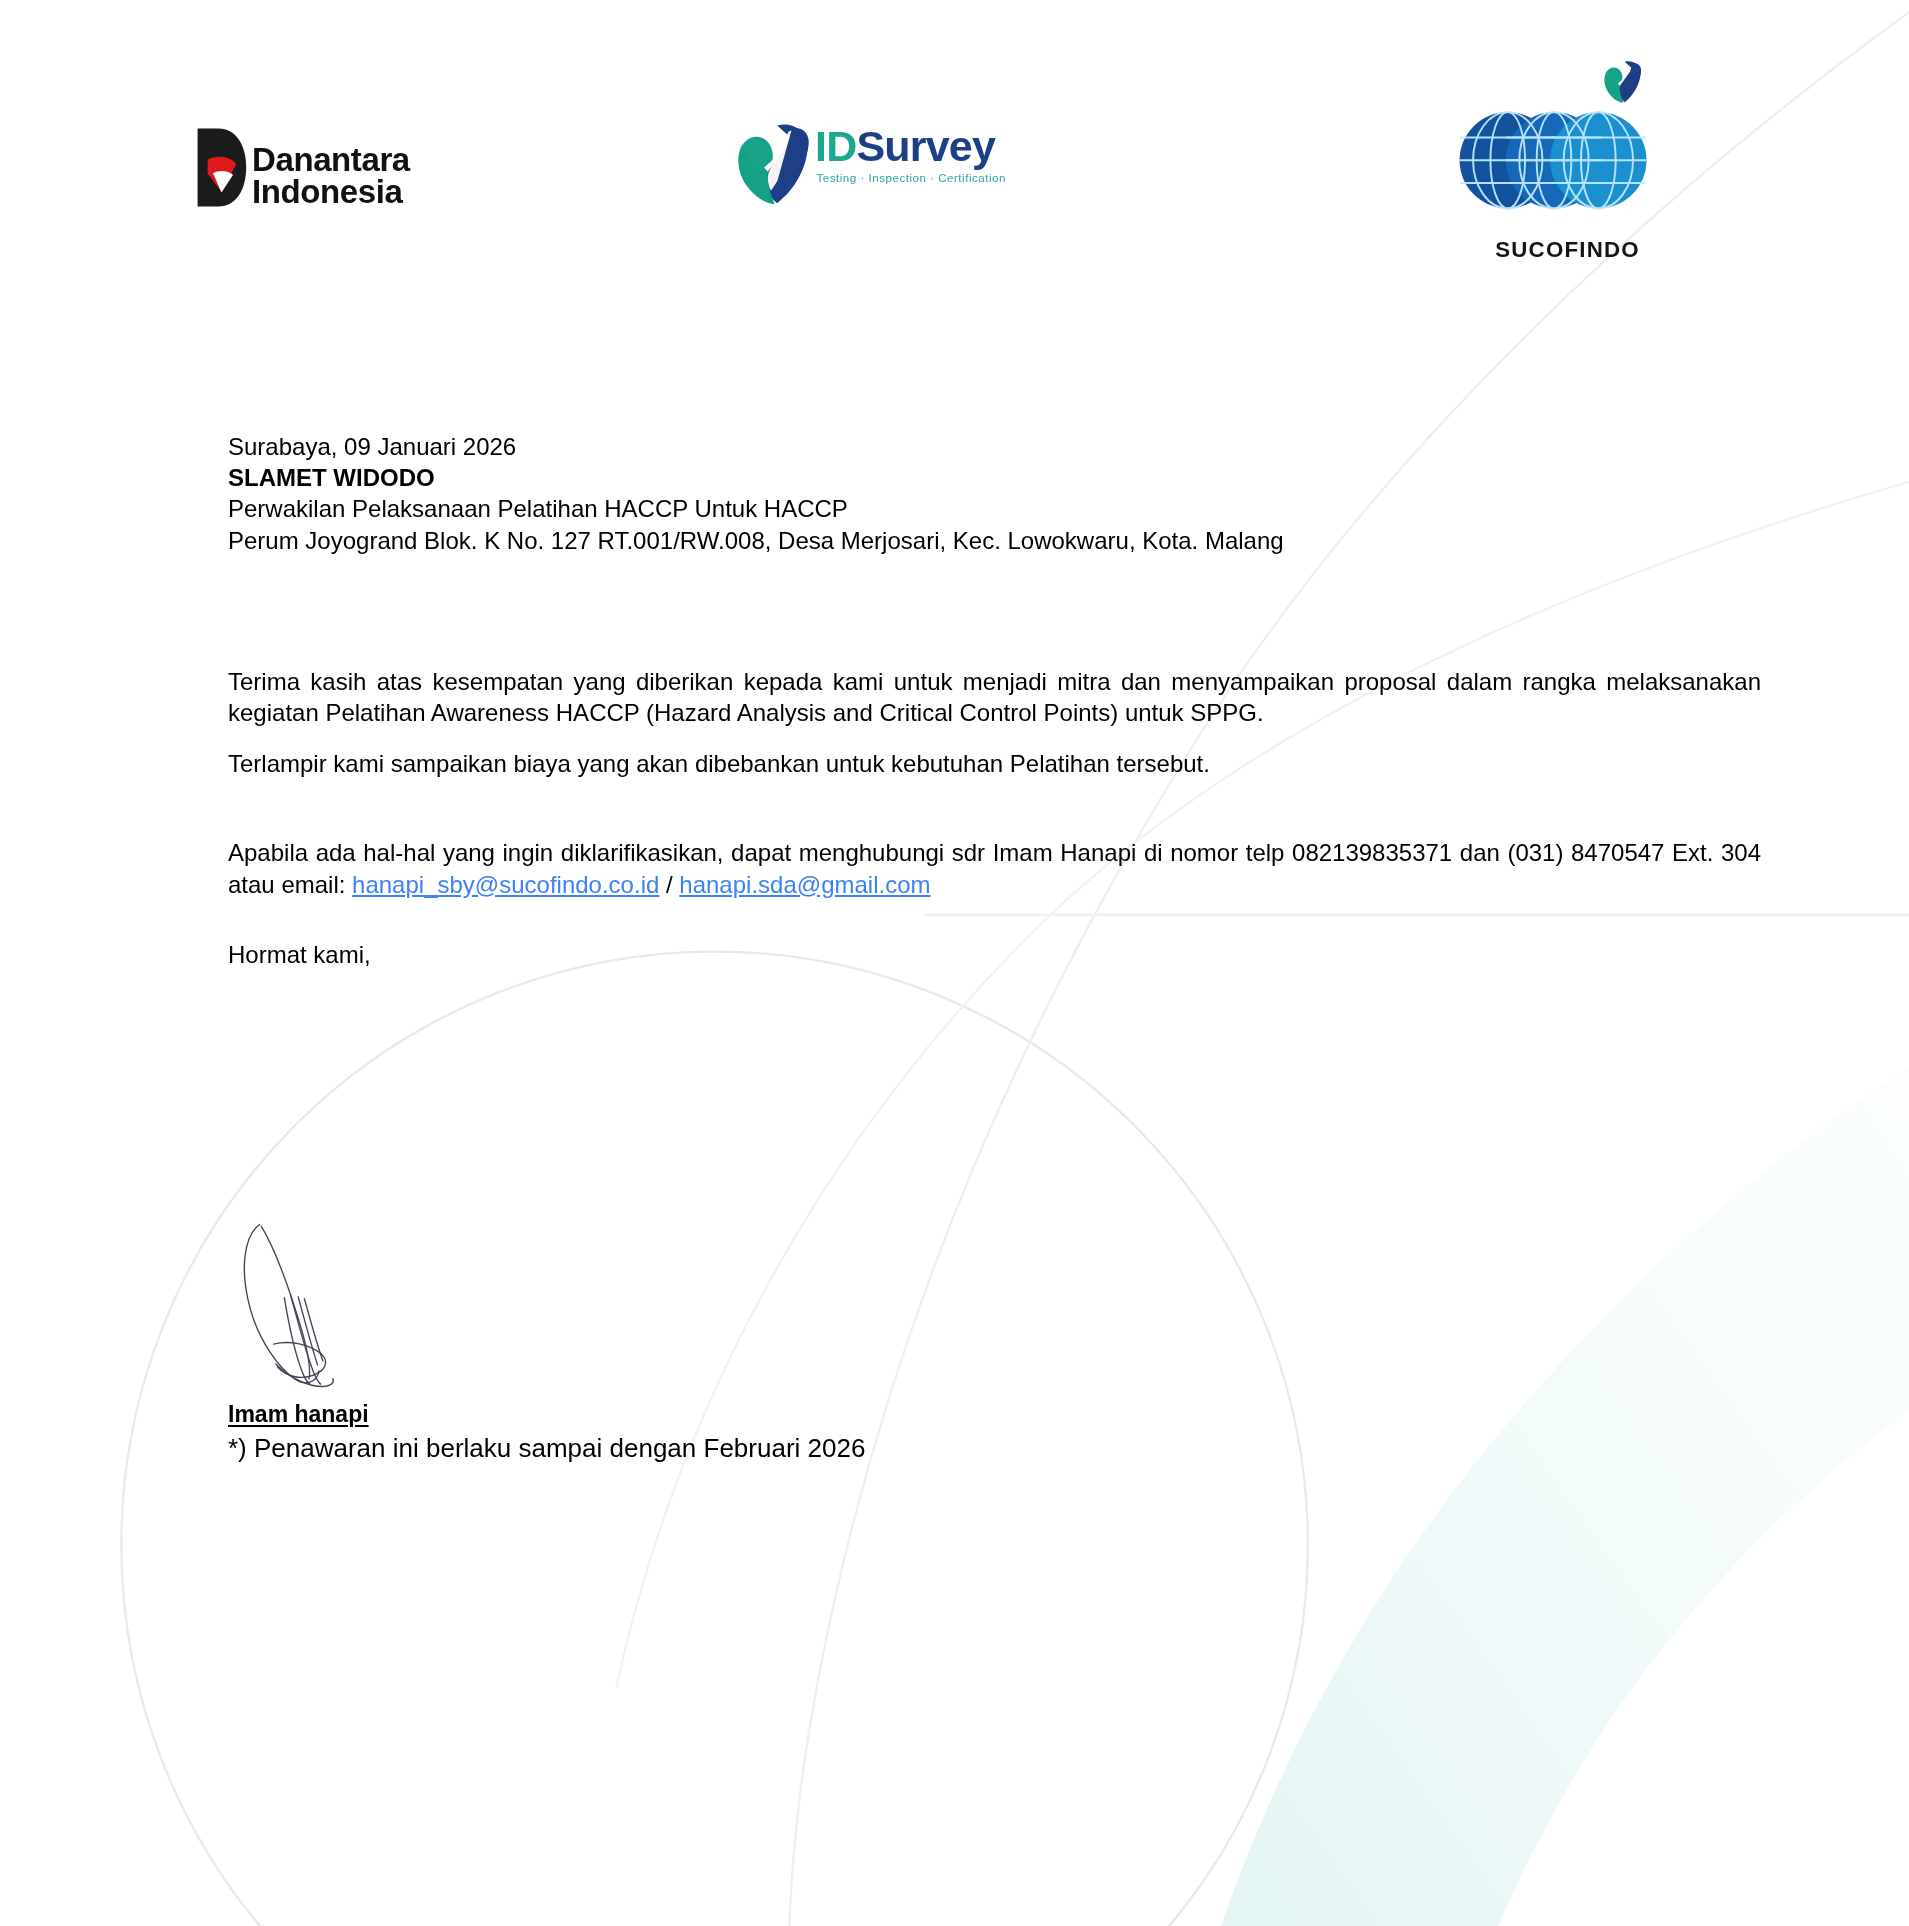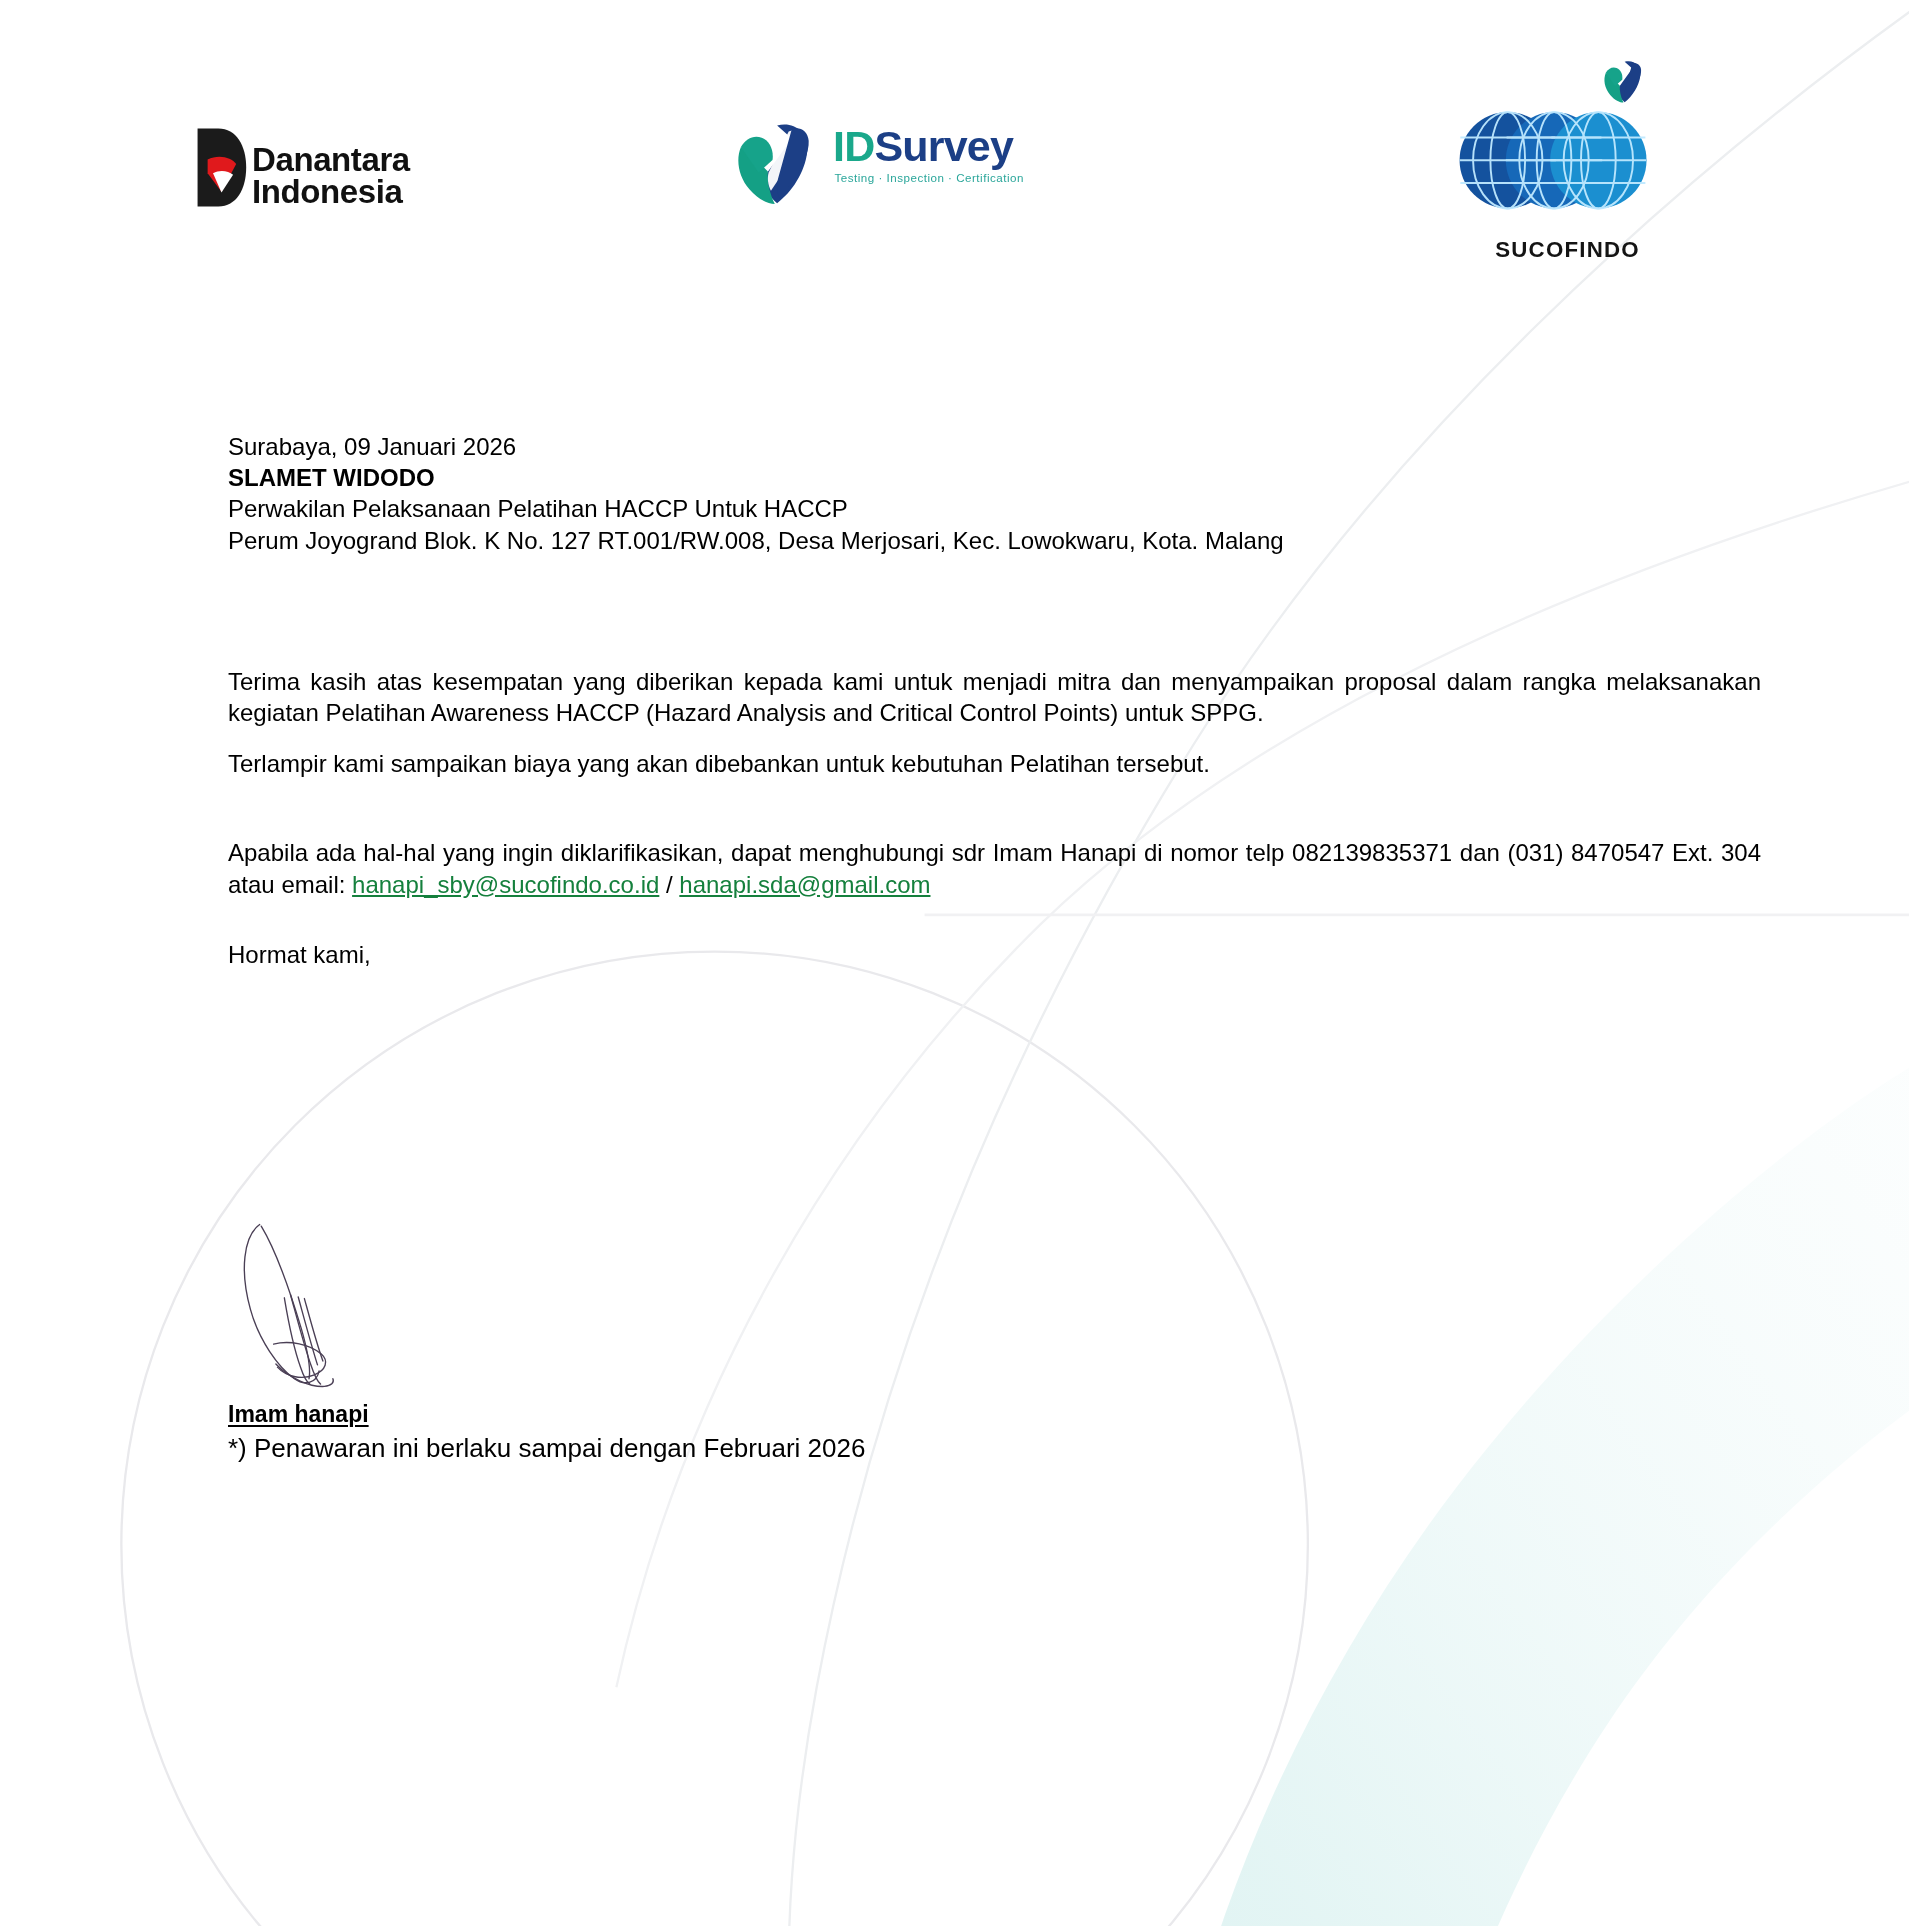--- a/index.html
+++ b/index.html
@@ -58,21 +58,21 @@
     letter-spacing: -0.4px;
     color: #111111;
   }
 
   .logo-idsurvey {
     position: absolute;
     left: 734px;
     top: 123px;
     display: flex;
     align-items: flex-start;
-    gap: 22px;
+    gap: 4px;
   }
   .ids-text-wrap { padding-top: 1.5px; }
   .ids-word {
     font-family: "Liberation Sans", sans-serif;
     font-weight: 700;
     font-size: 43px;
     line-height: 1;
     letter-spacing: -0.8px;
   }
   .ids-id { color: #1aa88b; }
@@ -120,21 +120,21 @@
   .gap-lg { height: 58px; }
   .gap-xl { height: 71px; }
 
   .para {
     text-align: justify;
     font-size: 24px;
     line-height: 1.30;
   }
 
   a.mail {
-    color: #15803d;
+    color: #3b82f6;
   }
 
   
   .sig-block {
     position: absolute;
     left: 228px;
     top: 1213px;
     z-index: 2;
   }
   .sig-name {

